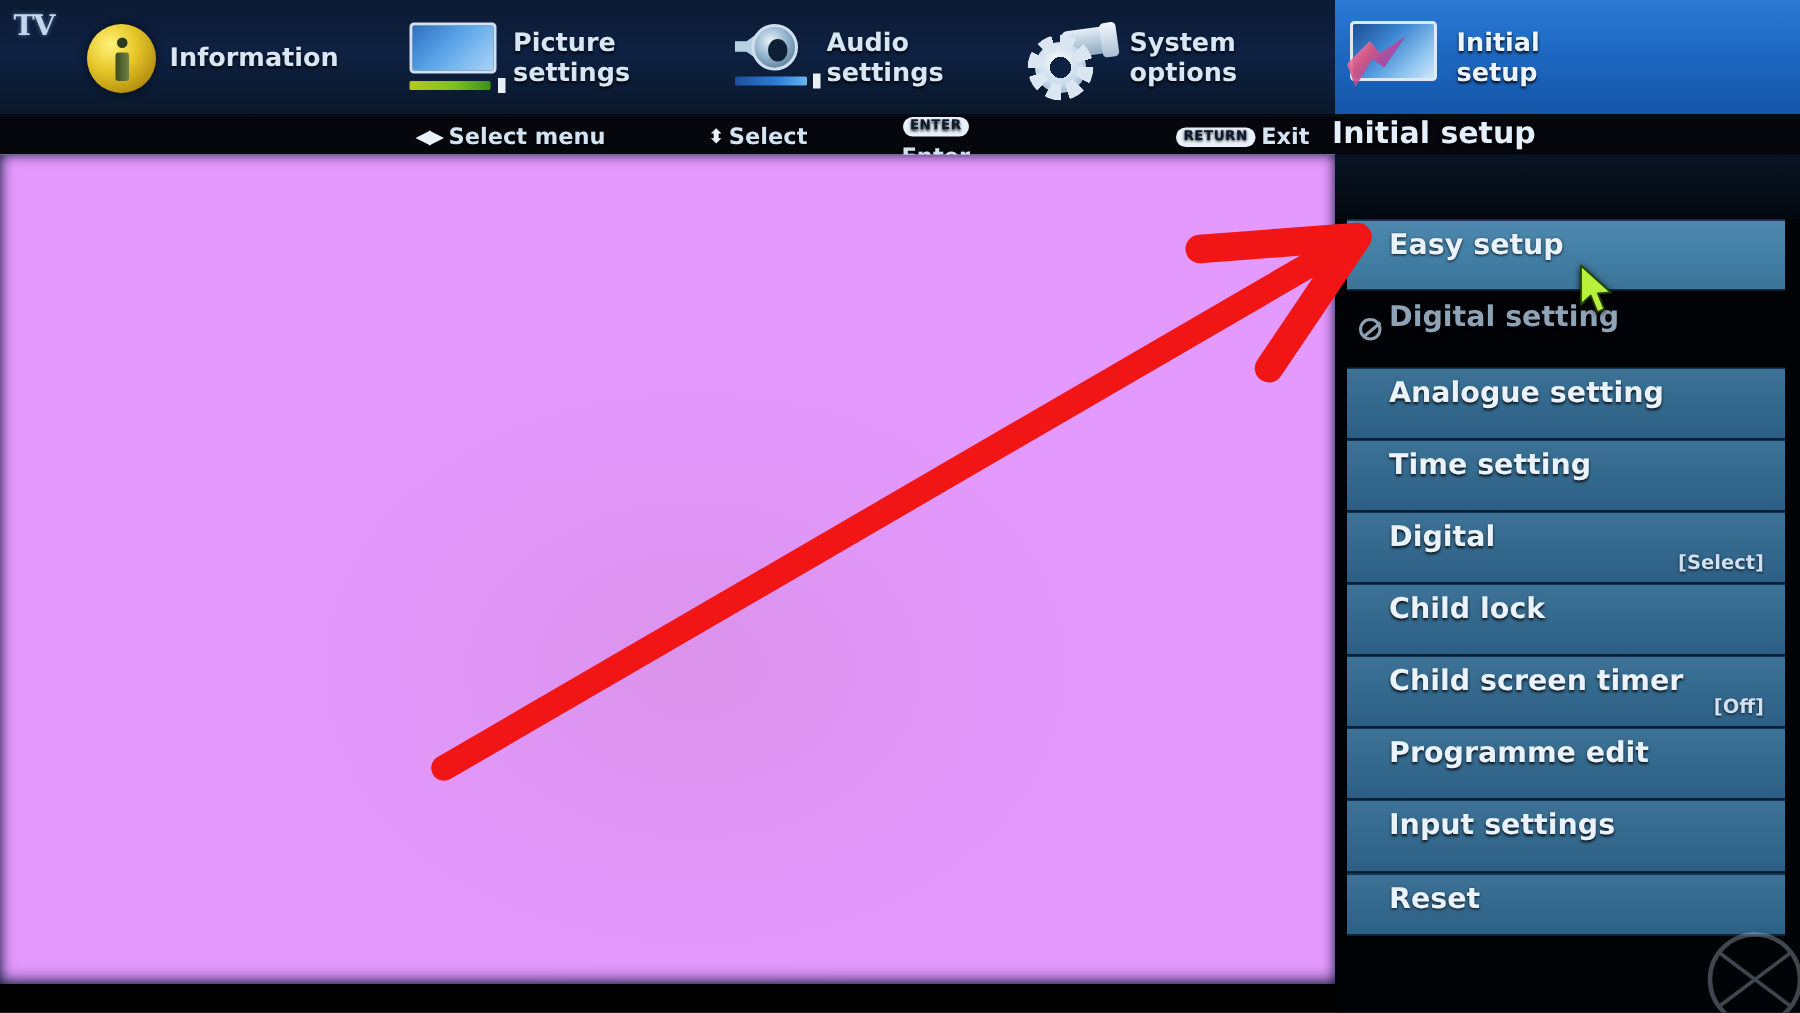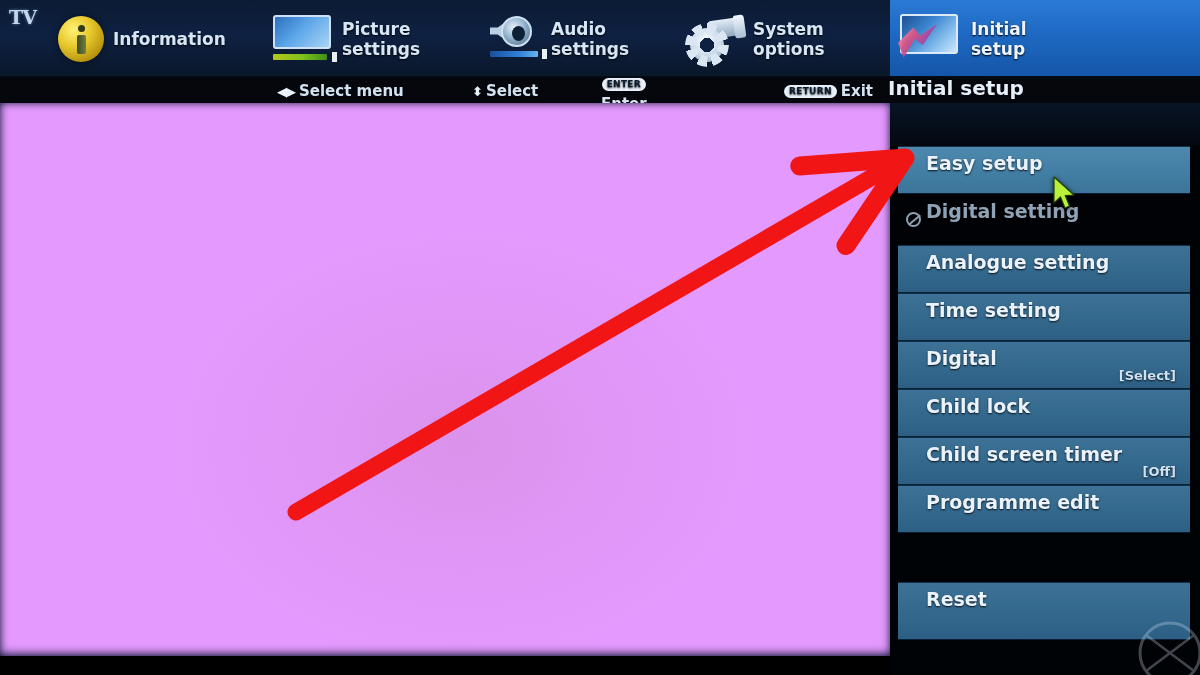--- a/index.html
+++ b/index.html
@@ -407,22 +407,25 @@
 
     <div class="mitem" style="top:334px; height:48px;">
       <div class="mlabel">Child screen timer</div>
       <div class="mvalue">[Off]</div>
     </div>
 
     <div class="mitem" style="top:382px; height:48px;">
       <div class="mlabel">Programme edit</div>
     </div>
 
-
-    <div class="mitem" style="top:479px; height:58px;">
+    <div class="mitem" style="top:430px; height:49px;">
+      <div class="mlabel">Input settings</div>
+    </div>
+
+    <div class="mitem" style="top:479px; height:42px;">
       <div class="mlabel">Reset</div>
     </div>
   </div>
 
   <svg id="redarrow" viewBox="0 0 1200 675">
     <g id="arrow-g" stroke="#f11515" fill="none" stroke-width="17" stroke-linecap="round" stroke-linejoin="round">
       <line id="arrow-shaft" x1="296" y1="512" x2="905" y2="158"></line>
       <path id="arrow-head" d="M 799.8 166.0 L 905 158 L 846.0 245.5" stroke-width="19"></path>
     </g>
   </svg>

